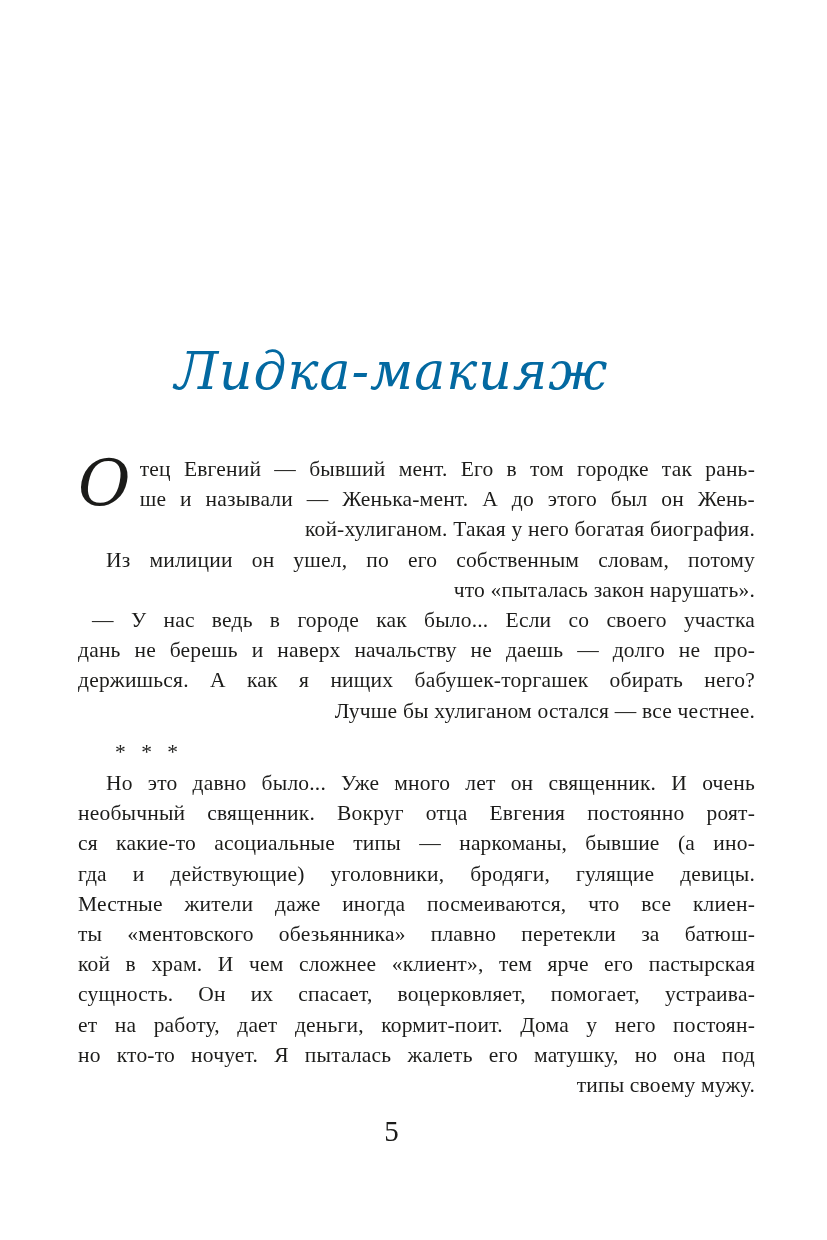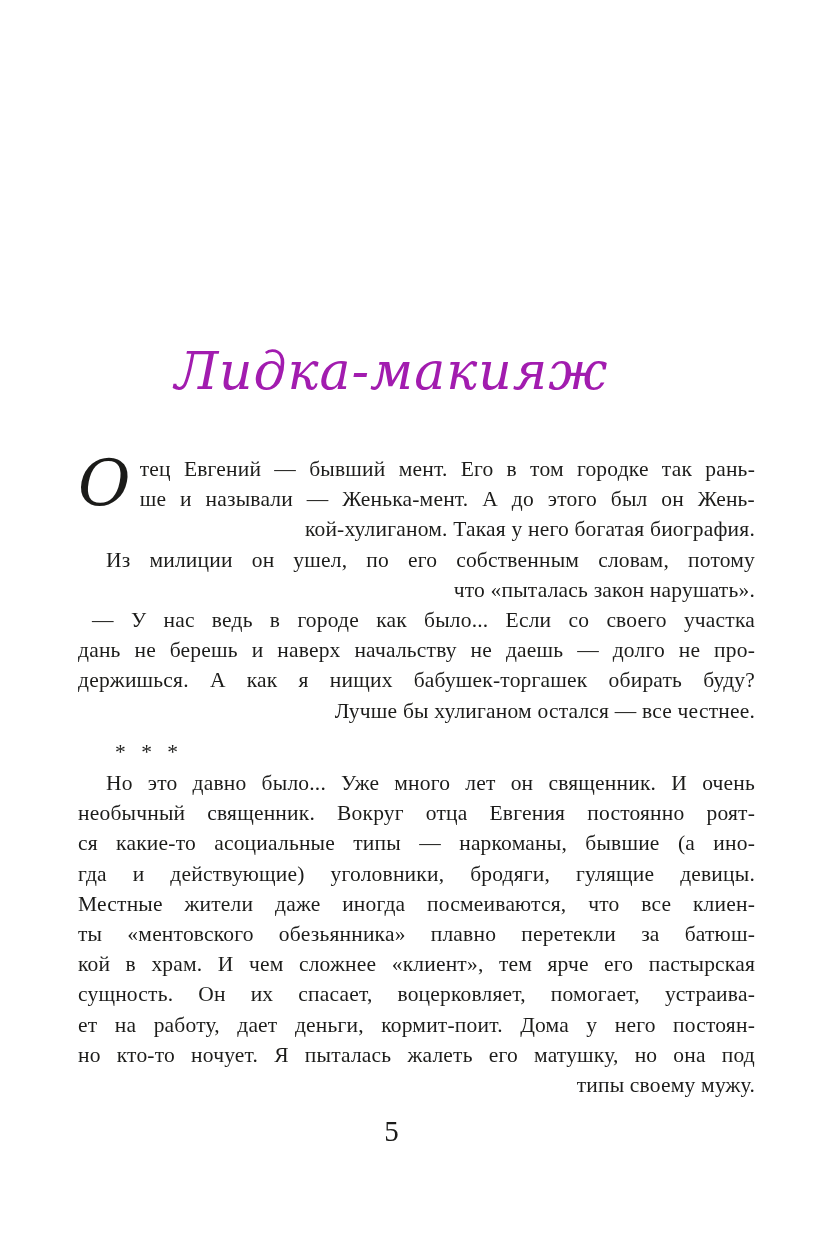--- a/index.html
+++ b/index.html
@@ -19,21 +19,21 @@
     width: 677px;
     margin: 0;
     transform: translateX(-25px);
     text-align: center;
     font-family: "DejaVu Serif", serif;
     font-style: italic;
     font-weight: normal;
     font-size: 52px;
     line-height: 70px;
     letter-spacing: 1px;
-    color: #a21caf;
+    color: #0369a1;
   }
   .body-text {
     position: absolute;
     top: 454px;
     left: 78px;
     width: 677px;
     font-size: 21.5px;
     line-height: 30.2px;
     letter-spacing: 0.2px;
   }
@@ -91,21 +91,21 @@
     </div>
 
     <div class="para">
       <div class="line just ind">Из милиции он ушел, по его собственным словам, потому</div>
       <div class="line">что «пыталась закон нарушать».</div>
     </div>
 
     <div class="para">
       <div class="line just ind-sm">— У нас ведь в городе как было... Если со своего участка</div>
       <div class="line just">дань не берешь и наверх начальству не даешь — долго не про-</div>
-      <div class="line just">держишься. А как я нищих бабушек-торгашек обирать буду?</div>
+      <div class="line just">держишься. А как я нищих бабушек-торгашек обирать него?</div>
       <div class="line">Лучше бы хулиганом остался — все честнее.</div>
     </div>
 
     <div class="separator">* * *</div>
 
     <div class="para">
       <div class="line just ind">Но это давно было... Уже много лет он священник. И очень</div>
       <div class="line just">необычный священник. Вокруг отца Евгения постоянно роят-</div>
       <div class="line just">ся какие-то асоциальные типы — наркоманы, бывшие (а ино-</div>
       <div class="line just">гда и действующие) уголовники, бродяги, гулящие девицы.</div>

